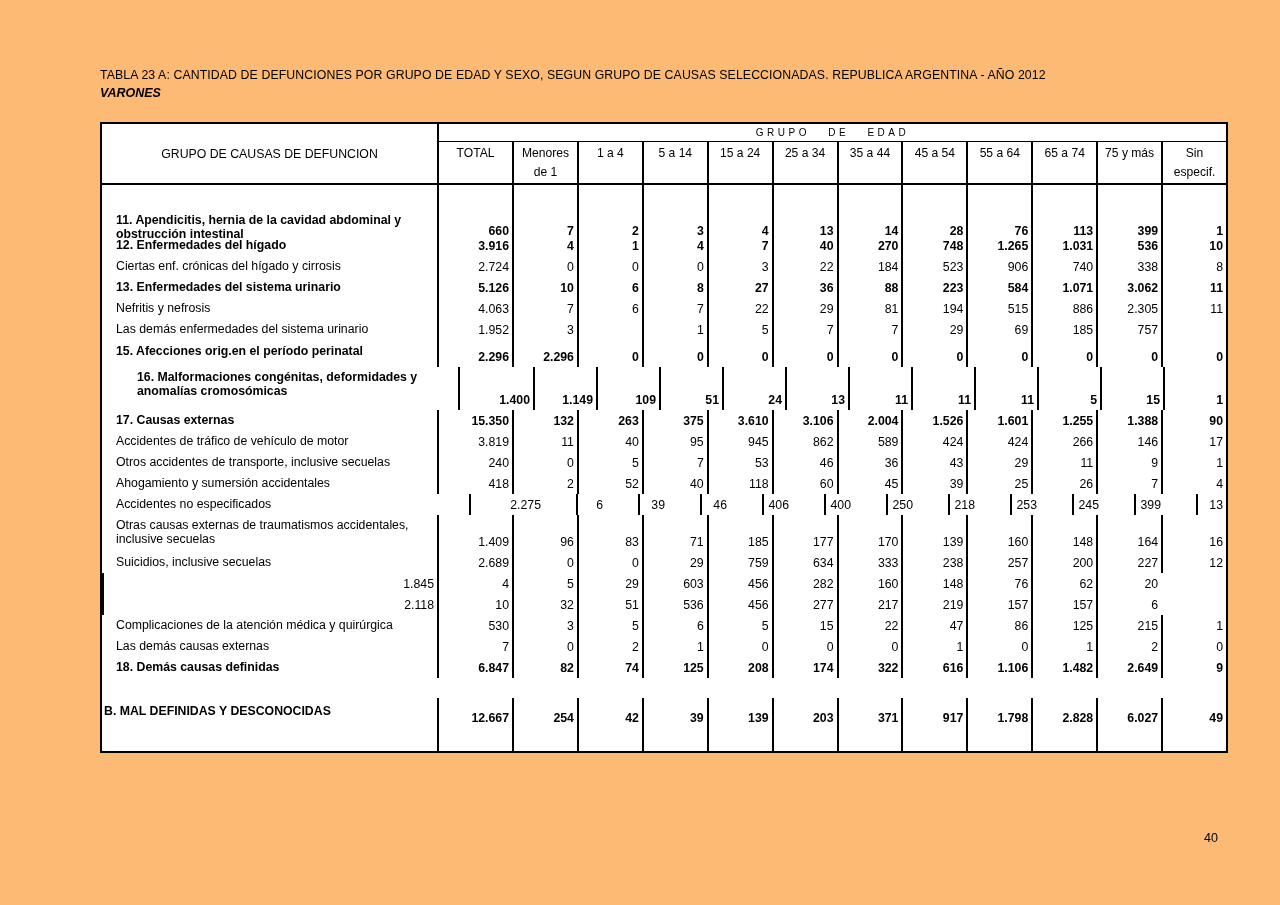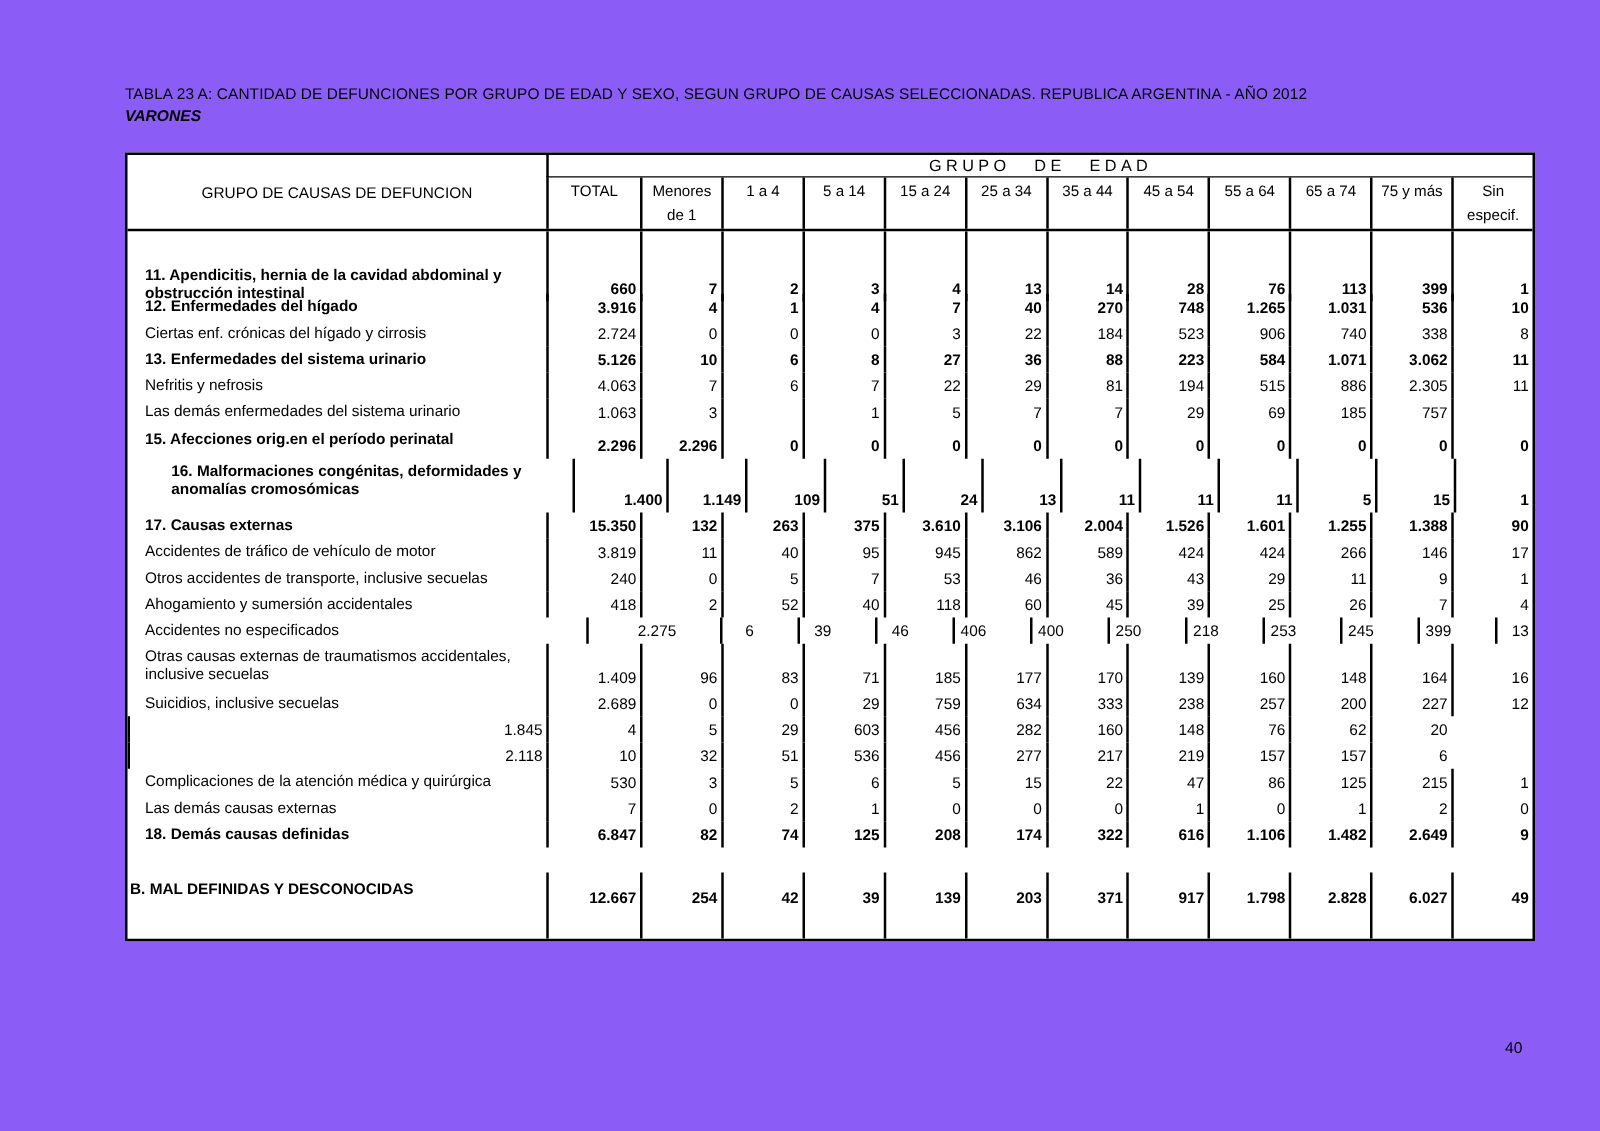--- a/index.html
+++ b/index.html
@@ -7,21 +7,21 @@
     padding: 0;
     background: #ffffff;
     font-family: "Liberation Sans", sans-serif;
     color: #000000;
     -webkit-font-smoothing: antialiased;
   }
   .sheet {
     position: relative;
     width: 1280px;
     height: 905px;
-    background: #8b5cf6;
+    background: #fdba74;
     overflow: hidden;
   }
   .title {
     position: absolute;
     left: 100px;
     top: 68px;
     font-size: 12.3px;
     letter-spacing: 0.1px;
     white-space: nowrap;
   }
@@ -62,21 +62,21 @@
     font-size: 12.3px;
   }
   .band {
     grid-column: 2 / 14;
     grid-row: 1;
     border-left: 2px solid #000;
     border-bottom: 1.5px solid #000;
     display: flex;
     align-items: center;
     justify-content: center;
-    font-size: 13px;
+    font-size: 10px;
     letter-spacing: 3.5px;
     word-spacing: 12px;
     box-sizing: border-box;
   }
   .colhead {
     grid-row: 2;
     border-left: 2px solid #000;
     box-sizing: border-box;
     text-align: center;
     font-size: 12.1px;
@@ -250,21 +250,21 @@
           <div class="val-cell">29</div>
           <div class="val-cell">81</div>
           <div class="val-cell">194</div>
           <div class="val-cell">515</div>
           <div class="val-cell">886</div>
           <div class="val-cell">2.305</div>
           <div class="val-cell">11</div>
         </div>
         <div class="trow grid12" style="height: 21px;">
           <div class="label-cell">Las demás enfermedades del sistema urinario</div>
-          <div class="val-cell">1.063</div>
+          <div class="val-cell">1.952</div>
           <div class="val-cell">3</div>
           <div class="val-cell"></div>
           <div class="val-cell">1</div>
           <div class="val-cell">5</div>
           <div class="val-cell">7</div>
           <div class="val-cell">7</div>
           <div class="val-cell">29</div>
           <div class="val-cell">69</div>
           <div class="val-cell">185</div>
           <div class="val-cell">757</div>

